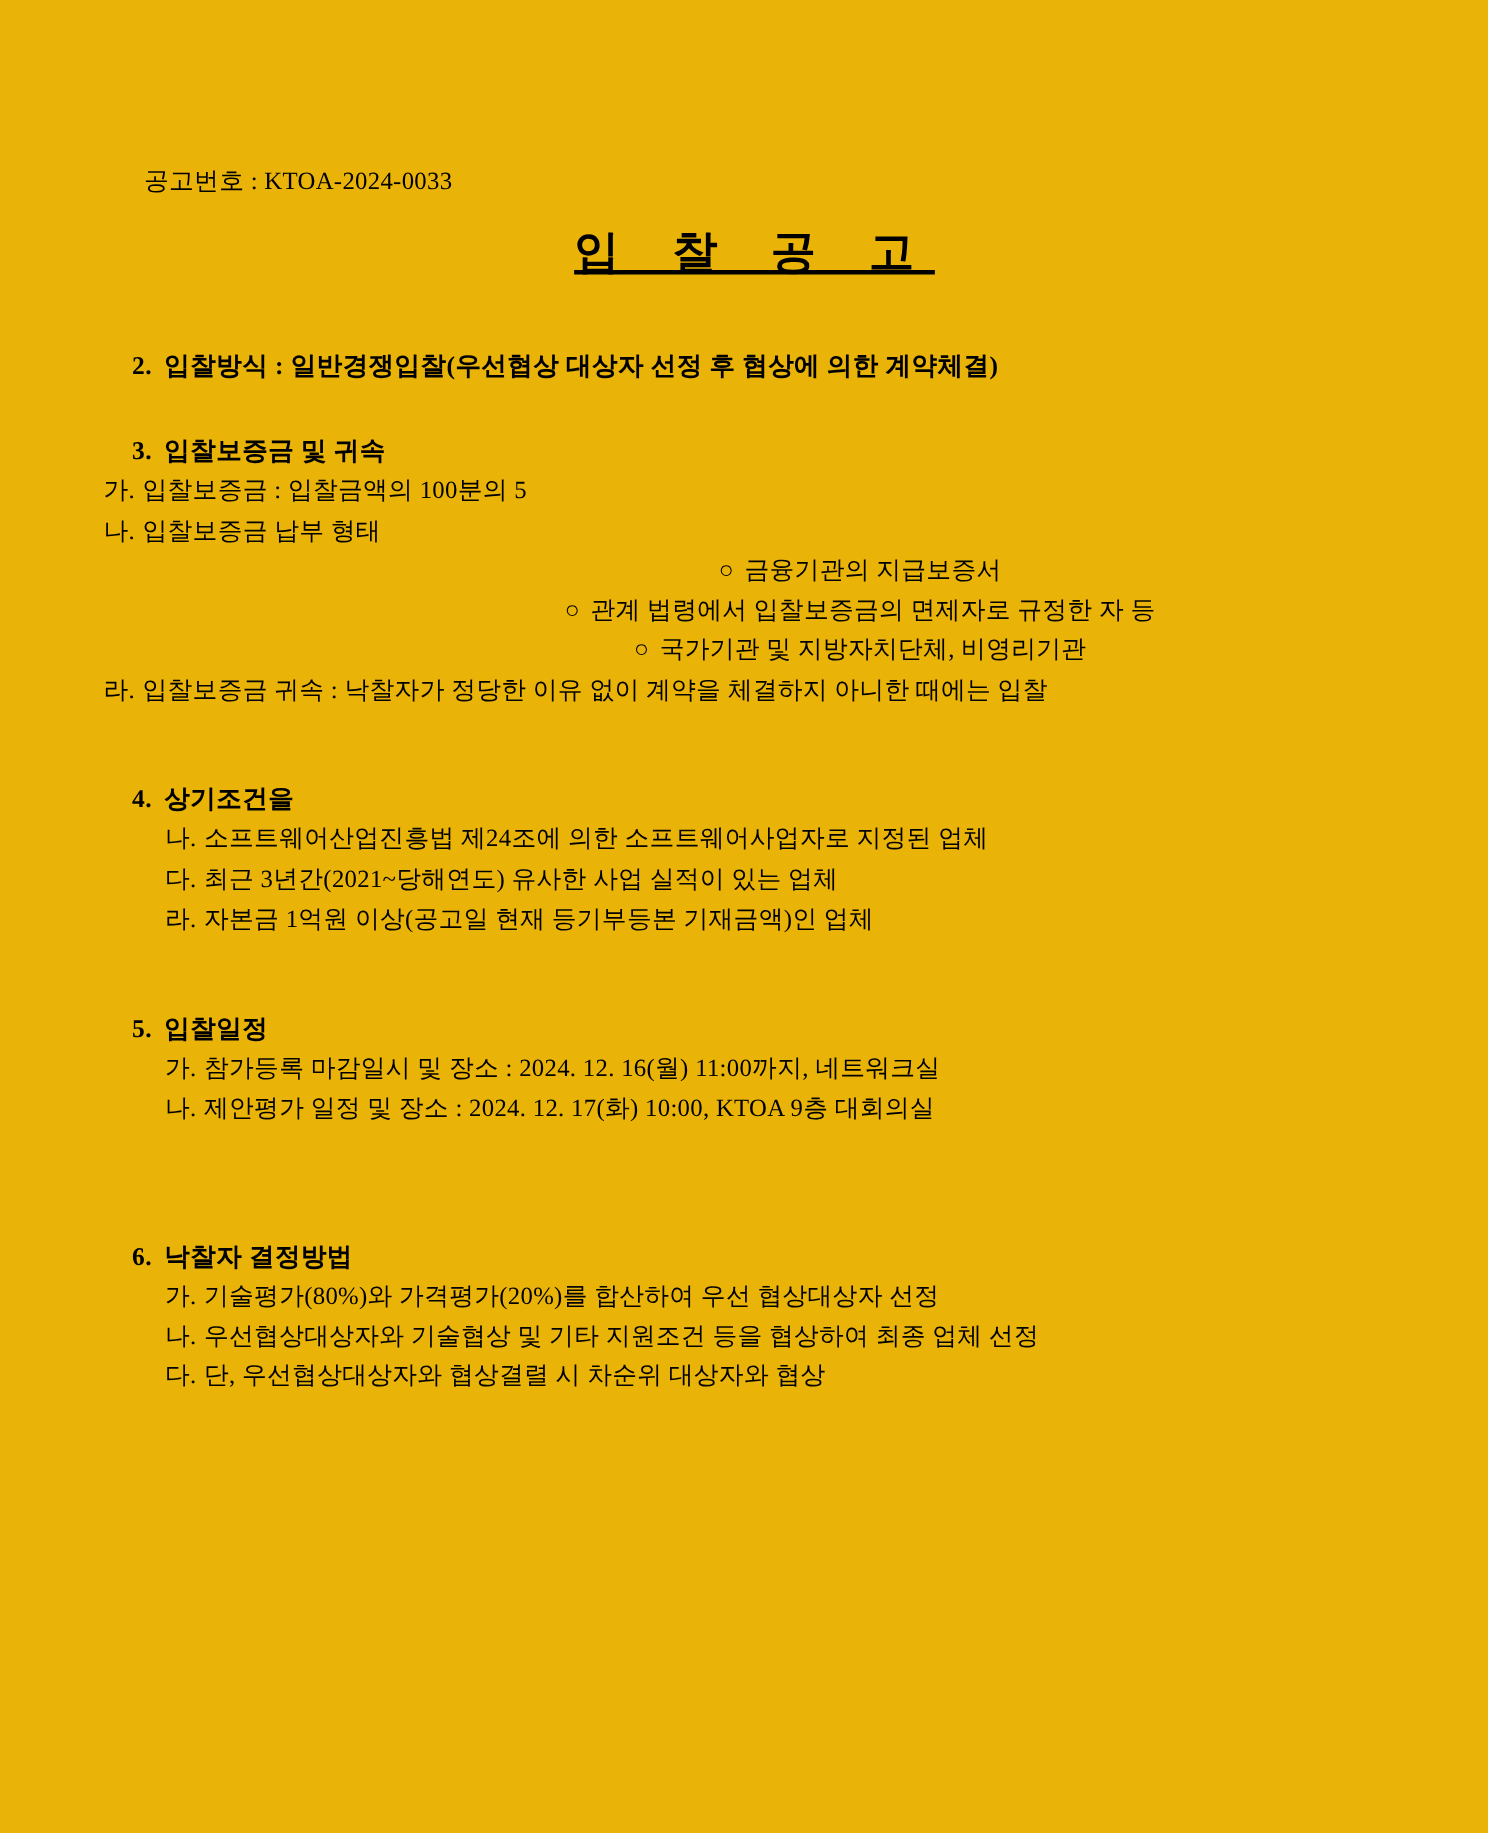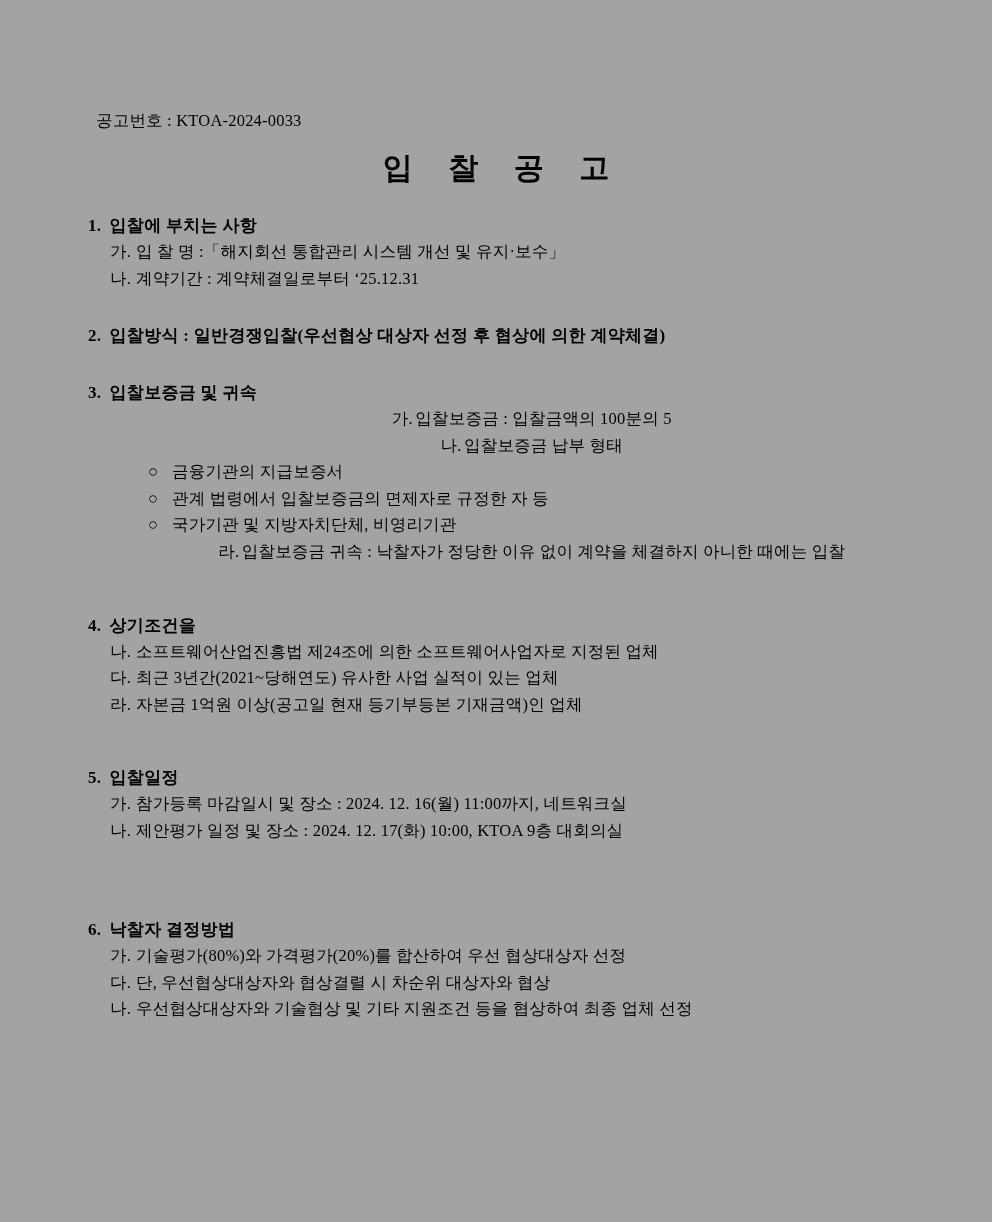--- a/index.html
+++ b/index.html
@@ -8,21 +8,21 @@
     background: #ffffff;
   }
   body {
     font-family: "Liberation Serif", "DejaVu Serif", serif;
     color: #000000;
   }
   .page {
     position: relative;
     width: 992px;
     height: 1222px;
-    background: #a3a3a3;
+    background: #eab308;
     overflow: hidden;
     box-sizing: border-box;
     padding: 0;
   }
   .doc-no {
     position: absolute;
     left: 96px;
     top: 110px;
     font-size: 16.5px;
     letter-spacing: 0.2px;
@@ -31,20 +31,21 @@
   .doc-title {
     position: absolute;
     left: 0;
     right: 0;
     top: 148px;
     text-align: center;
     font-size: 30px;
     font-weight: bold;
     letter-spacing: 14px;
     text-indent: 14px;
+    text-decoration: underline;
   }
   .body-wrap {
     position: absolute;
     left: 0;
     top: 200px;
     width: 992px;
   }
   .section {
     margin: 0;
   }
@@ -67,67 +68,55 @@
   .lvl1 {
     font-size: 16.5px;
     margin-left: 110px;
     margin-top: 1px;
     margin-bottom: 1px;
     line-height: 1.55;
     letter-spacing: 0.2px;
   }
   .lvl1.tight {
     margin-left: 69px;
-    text-align: center;
   }
   .lvl1 .mk {
     display: inline-block;
     width: 26px;
   }
   .lvl1 .txt {
     display: inline;
   }
   .lvl2 {
     font-size: 16.5px;
     margin-left: 148px;
     margin-top: 1px;
     margin-bottom: 1px;
     line-height: 1.55;
     letter-spacing: 0.2px;
+    text-align: center;
   }
   .lvl2 .mk {
     display: inline-block;
     width: 24px;
   }
   .gap-md { height: 18px; }
   .gap-lg { height: 34px; }
 </style>
 </head>
 <body>
 
 <div class="page">
 
   <div class="doc-no">공고번호 : KTOA-2024-0033</div>
 
   <div class="doc-title">입 찰 공 고</div>
 
   <div class="body-wrap">
 
-    <div class="section">
-      <div class="sec-head">
-        <span class="num">1.</span>
-        <span class="inline-rest">입찰에 부치는 사항</span>
-      </div>
-      <div class="lvl1">
-        <span class="mk">가.</span><span class="txt">입 찰 명 :「해지회선 통합관리 시스템 개선 및 유지·보수」</span>
-      </div>
-      <div class="lvl1">
-        <span class="mk">나.</span><span class="txt">계약기간 : 계약체결일로부터 ‘25.12.31</span>
-      </div>
-    </div>
 
     <div class="gap-md"></div>
 
     <div class="section">
       <div class="sec-head">
         <span class="num">2.</span>
         <span class="inline-rest">입찰방식 : 일반경쟁입찰(우선협상 대상자 선정 후 협상에 의한 계약체결)</span>
       </div>
     </div>
 
@@ -195,21 +184,21 @@
 
     <div class="section">
       <div class="sec-head">
         <span class="num">6.</span>
         <span class="inline-rest">낙찰자 결정방법</span>
       </div>
       <div class="lvl1">
         <span class="mk">가.</span><span class="txt">기술평가(80%)와 가격평가(20%)를 합산하여 우선 협상대상자 선정</span>
       </div>
       <div class="lvl1">
+        <span class="mk">나.</span><span class="txt">우선협상대상자와 기술협상 및 기타 지원조건 등을 협상하여 최종 업체 선정</span>
+      </div>
+      <div class="lvl1">
         <span class="mk">다.</span><span class="txt">단, 우선협상대상자와 협상결렬 시 차순위 대상자와 협상</span>
-      </div>
-      <div class="lvl1">
-        <span class="mk">나.</span><span class="txt">우선협상대상자와 기술협상 및 기타 지원조건 등을 협상하여 최종 업체 선정</span>
       </div>
     </div>
 
   </div>
 </div>
 
 </body></html>

